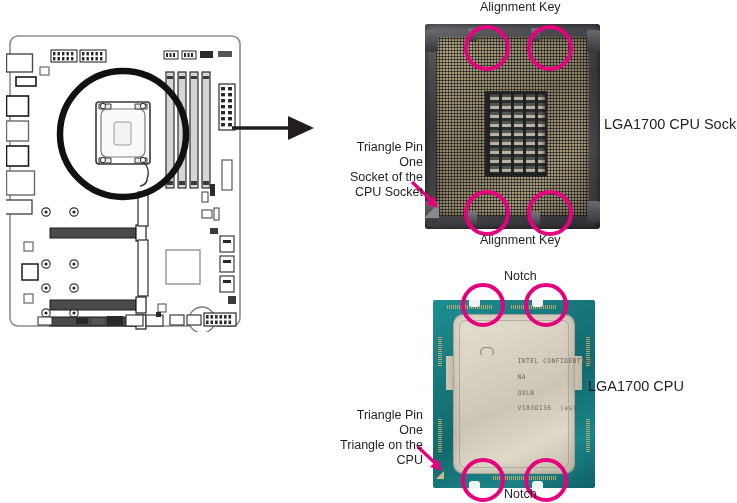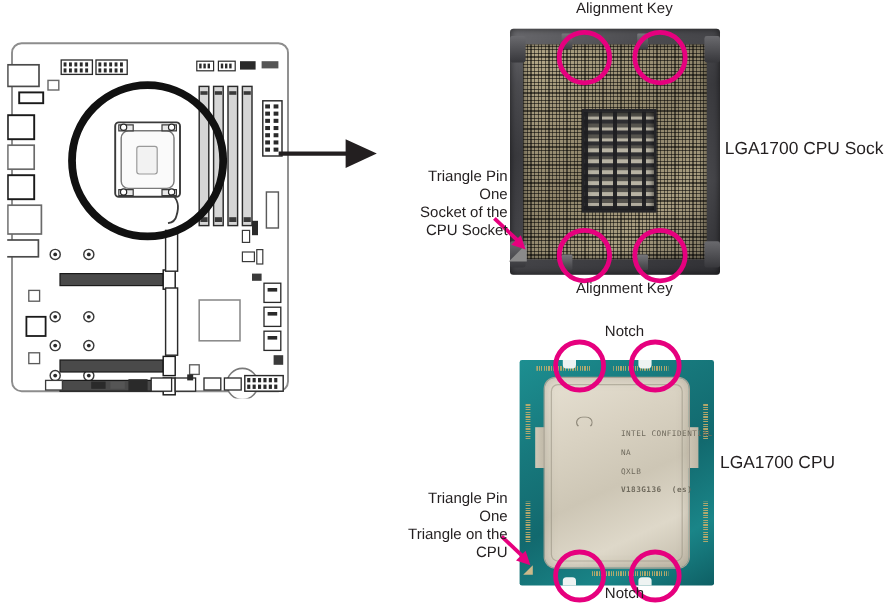--- a/index.html
+++ b/index.html
@@ -360,21 +360,21 @@
     <div class="gold" style="left:60px;bottom:8px;width:64px;height:4px;"></div>
 
     <div class="cpu-wing" style="left:13px;top:56px;"></div>
     <div class="cpu-wing" style="right:13px;top:56px;"></div>
 
     <div class="cpu-ihs">
       <div class="cpu-logo"></div>
       <div class="cpu-marks">INTEL CONFIDENTIAL</div>
       <div class="cpu-marks" style="top:36%;">NA</div>
       <div class="cpu-marks" style="top:46%;">QXLB</div>
-      <div class="cpu-marks" style="top:56%;font-weight:bold;">V183G136  (es)</div>
+      <div class="cpu-marks" style="top:56%;">V183G136  (es)</div>
     </div>
 
     <div class="cpu-notch" style="left:36px;top:0px;"></div>
     <div class="cpu-notch" style="left:99px;top:0px;"></div>
     <div class="cpu-notch bot" style="left:36px;bottom:0px;"></div>
     <div class="cpu-notch bot" style="left:99px;bottom:0px;"></div>
   </div>
 
   <div class="ring" style="left:461px;top:283px;width:44px;height:44px;"></div>
   <div class="ring" style="left:524px;top:283px;width:44px;height:44px;"></div>
@@ -400,21 +400,21 @@
   <div class="lbl-multi" style="left:333px;top:140px;width:90px;">
     <div>Triangle Pin One</div>
     <div>Socket of the</div>
     <div>CPU Socket</div>
   </div>
 
   <div class="lbl" style="left:504px;top:269px;">Notch</div>
 
   <div class="lbl" style="left:504px;top:487px;">Notch</div>
 
-  <div class="lbl-big" style="left:600px;top:378px;text-align:right;">LGA1700 CPU</div>
+  <div class="lbl-big" style="left:588px;top:378px;text-align:right;">LGA1700 CPU</div>
 
   <div class="lbl-multi" style="left:333px;top:408px;width:90px;">
     <div>Triangle Pin One</div>
     <div>Triangle on the</div>
     <div>CPU</div>
   </div>
 
 </div>
 
 </body></html>

